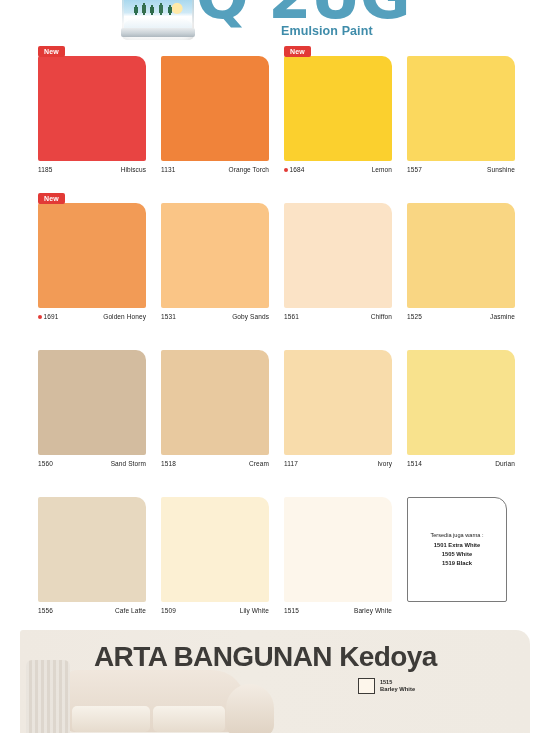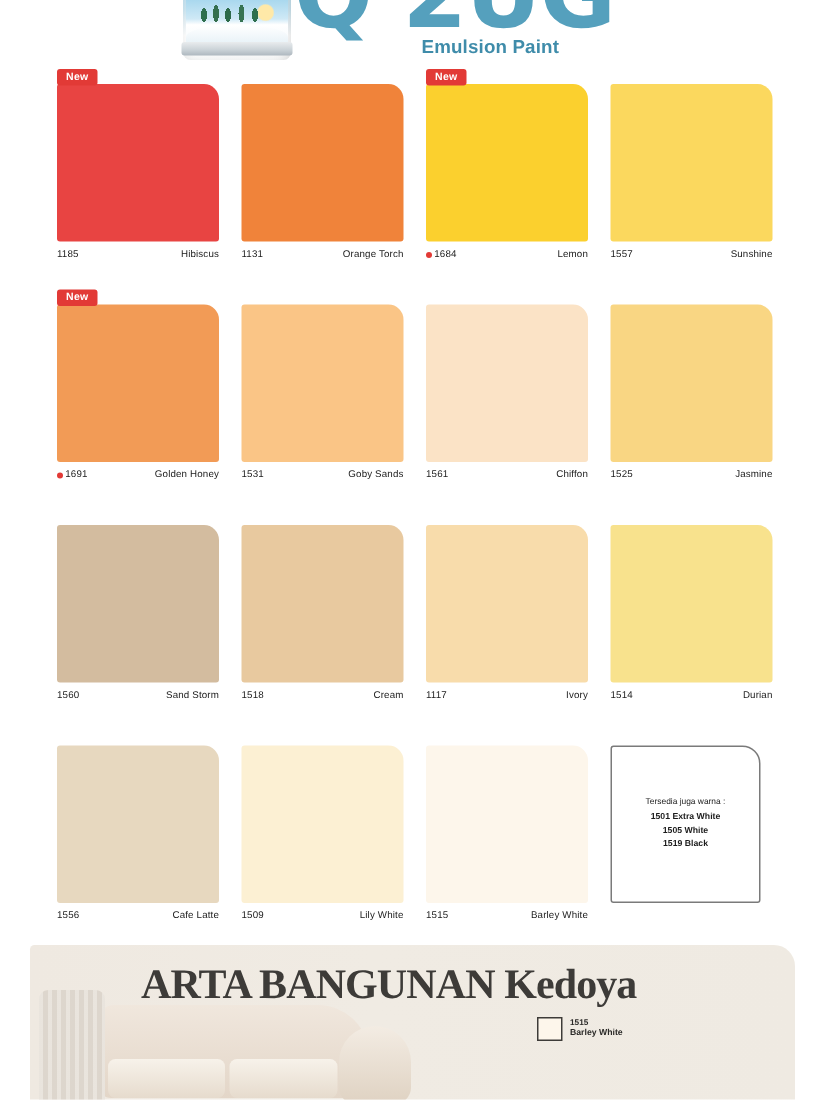--- a/index.html
+++ b/index.html
@@ -167,21 +167,21 @@
   .throw {
     position: absolute; left: 6px; bottom: 0px; width: 44px; height: 80px;
     background: repeating-linear-gradient(
       to right, #e9e4dd 0 3px, #dcd5cc 3px 6px);
     border-radius: 6px 6px 2px 2px;
     opacity: .95;
   }
   .banner-title {
     position: absolute;
     left: 74px; top: 11px;
-    font-family: Liberation Serif, serif;
+    font-family: Liberation Sans, sans-serif;
     font-weight: bold;
     font-size: 28px;
     color: #3d3b38;
     letter-spacing: -.6px;
     white-space: nowrap;
   }
   .banner-swatch {
     position: absolute;
     left: 338px; top: 48px;
     display: flex; align-items: center; gap: 5px;

